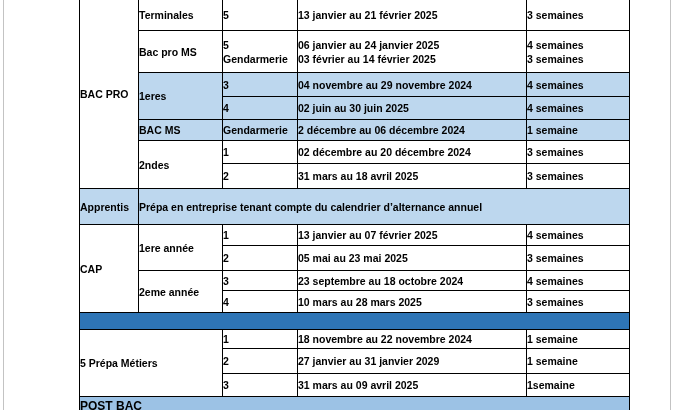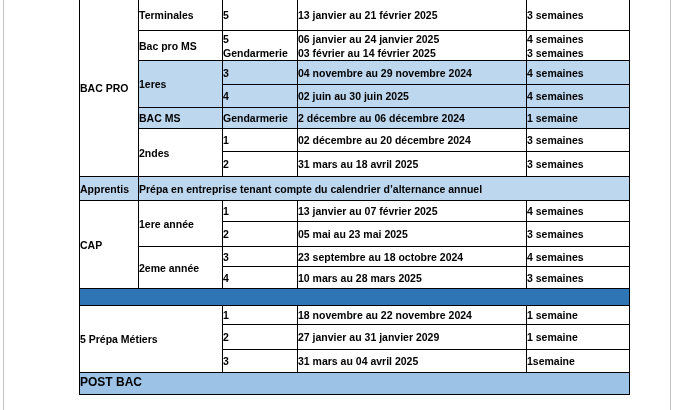--- a/index.html
+++ b/index.html
@@ -43,21 +43,21 @@
 
   <tbody>
       <tr style="height:32px">
     <td rowspan="7">BAC PRO</td>
     <td>Terminales</td>
     <td>5</td>
     <td>13 janvier au 21 février 2025</td>
     <td>3 semaines</td>
   </tr>
 
-  <tr style="height:30px">
+  <tr style="height:42px">
     <td>Bac pro MS</td>
     <td>
       <div>5</div>
       <div>Gendarmerie</div>
     </td>
     <td>
       <div>06 janvier au 24 janvier 2025</div>
       <div>03 février au 14 février 2025</div>
     </td>
     <td>
@@ -90,21 +90,21 @@
     <td>1</td>
     <td>02 décembre au 20 décembre 2024</td>
     <td>3 semaines</td>
   </tr>
   <tr style="height:25px">
     <td>2</td>
     <td>31 mars au 18 avril 2025</td>
     <td>3 semaines</td>
   </tr>
 
-  <tr style="height:24px">
+  <tr style="height:36px">
     <td class="blue">Apprentis</td>
     <td class="blue" colspan="4">Prépa en entreprise tenant compte du calendrier d’alternance annuel</td>
   </tr>
 
   <tr style="height:21px">
     <td rowspan="4">CAP</td>
     <td rowspan="2">1ere année</td>
     <td>1</td>
     <td>13 janvier au 07 février 2025</td>
     <td>4 semaines</td>
@@ -137,21 +137,21 @@
     <td>18 novembre au 22 novembre 2024</td>
     <td>1 semaine</td>
   </tr>
   <tr style="height:25px">
     <td>2</td>
     <td>27 janvier au 31 janvier 2029</td>
     <td>1 semaine</td>
   </tr>
   <tr style="height:23px">
     <td>3</td>
-    <td>31 mars au 04 avril 2025</td>
+    <td>31 mars au 09 avril 2025</td>
     <td>1semaine</td>
   </tr>
 
   <tr style="height:22px">
     <td colspan="5" class="postbac">POST BAC</td>
   </tr>
 </tbody>
   </table>
 
 </body></html>

